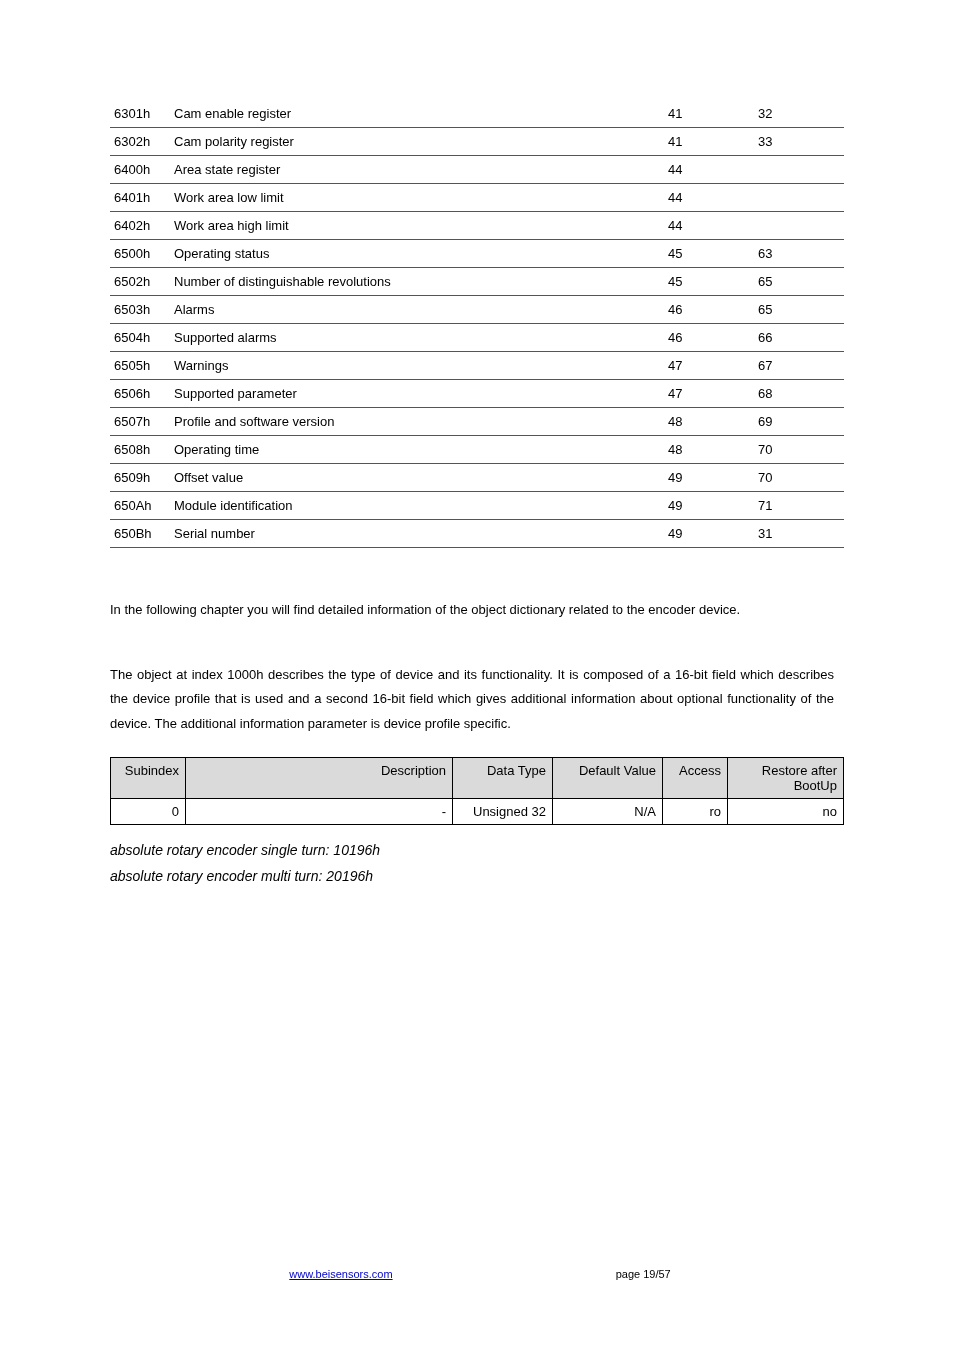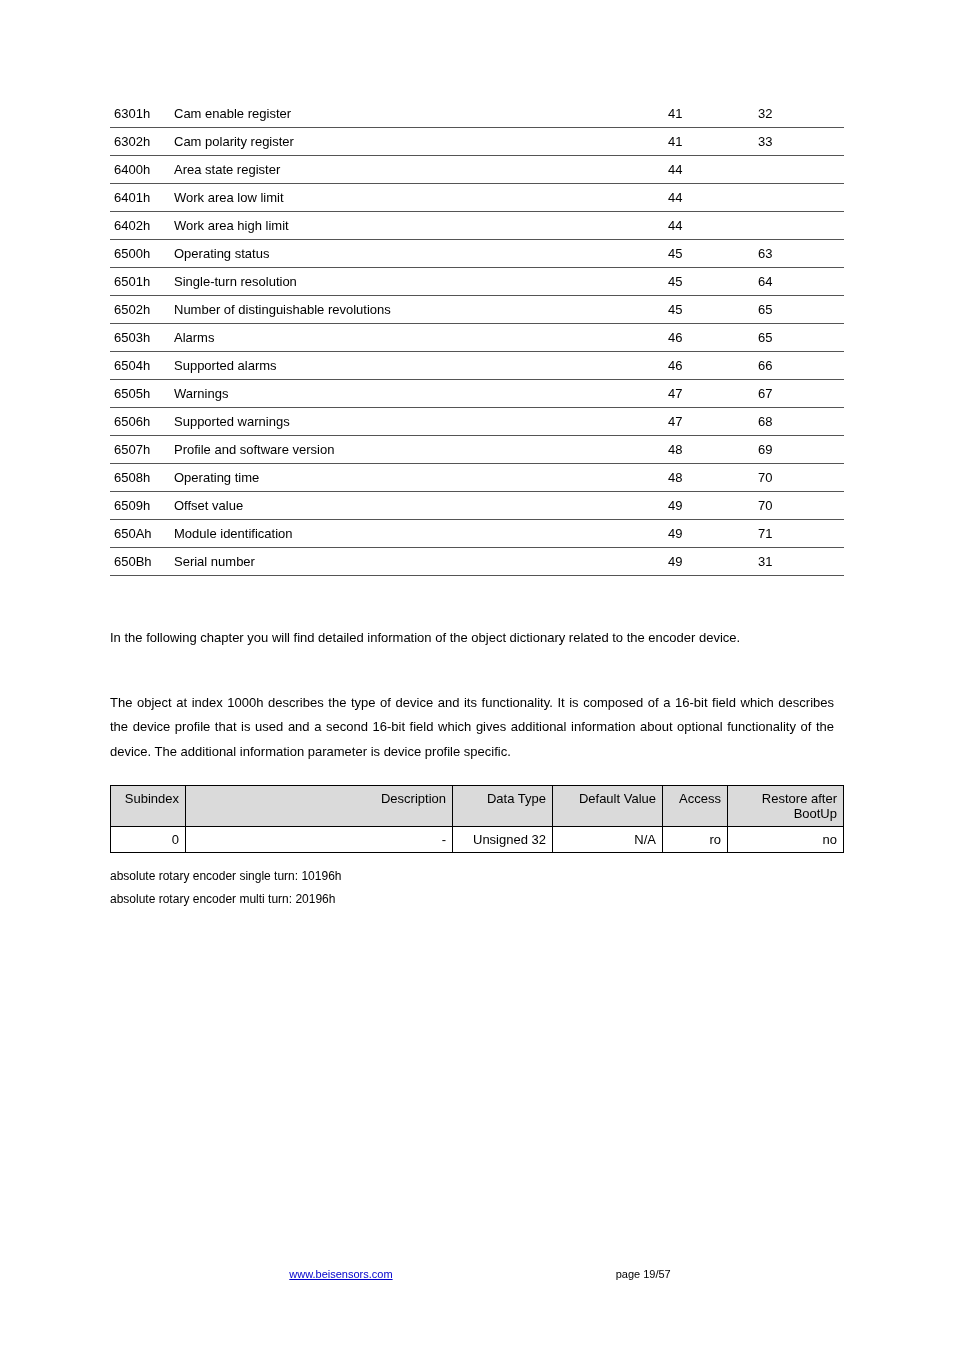--- a/index.html
+++ b/index.html
@@ -58,23 +58,24 @@
   .def-table th {
     background: #dadada;
     font-weight: normal;
   }
   .def-table th:nth-child(1), .def-table td:nth-child(1) { width: 75px; }
   .def-table th:nth-child(3), .def-table td:nth-child(3) { width: 100px; }
   .def-table th:nth-child(4), .def-table td:nth-child(4) { width: 110px; }
   .def-table th:nth-child(5), .def-table td:nth-child(5) { width: 65px; }
   .def-table th:nth-child(6), .def-table td:nth-child(6) { width: 116px; }
   .notes {
-    font-size: 12px;
+    font-size: 14px;
     line-height: 1.9;
     margin-top: 12px;
+    font-style: italic;
   }
   .footer {
     position: absolute;
     bottom: 70px;
     left: 110px;
     right: 104px;
     font-size: 11px;
     text-align: center;
   }
   .footer a {
@@ -122,26 +123,20 @@
           <td>44</td>
           <td></td>
         </tr>
         <tr>
           <td>6500h</td>
           <td>Operating status</td>
           <td>45</td>
           <td>63</td>
         </tr>
         <tr>
-          <td>6501h</td>
-          <td>Single-turn resolution</td>
-          <td>45</td>
-          <td>64</td>
-        </tr>
-        <tr>
           <td>6502h</td>
           <td>Number of distinguishable revolutions</td>
           <td>45</td>
           <td>65</td>
         </tr>
         <tr>
           <td>6503h</td>
           <td>Alarms</td>
           <td>46</td>
           <td>65</td>
@@ -153,21 +148,21 @@
           <td>66</td>
         </tr>
         <tr>
           <td>6505h</td>
           <td>Warnings</td>
           <td>47</td>
           <td>67</td>
         </tr>
         <tr>
           <td>6506h</td>
-          <td>Supported warnings</td>
+          <td>Supported parameter</td>
           <td>47</td>
           <td>68</td>
         </tr>
         <tr>
           <td>6507h</td>
           <td>Profile and software version</td>
           <td>48</td>
           <td>69</td>
         </tr>
         <tr>

